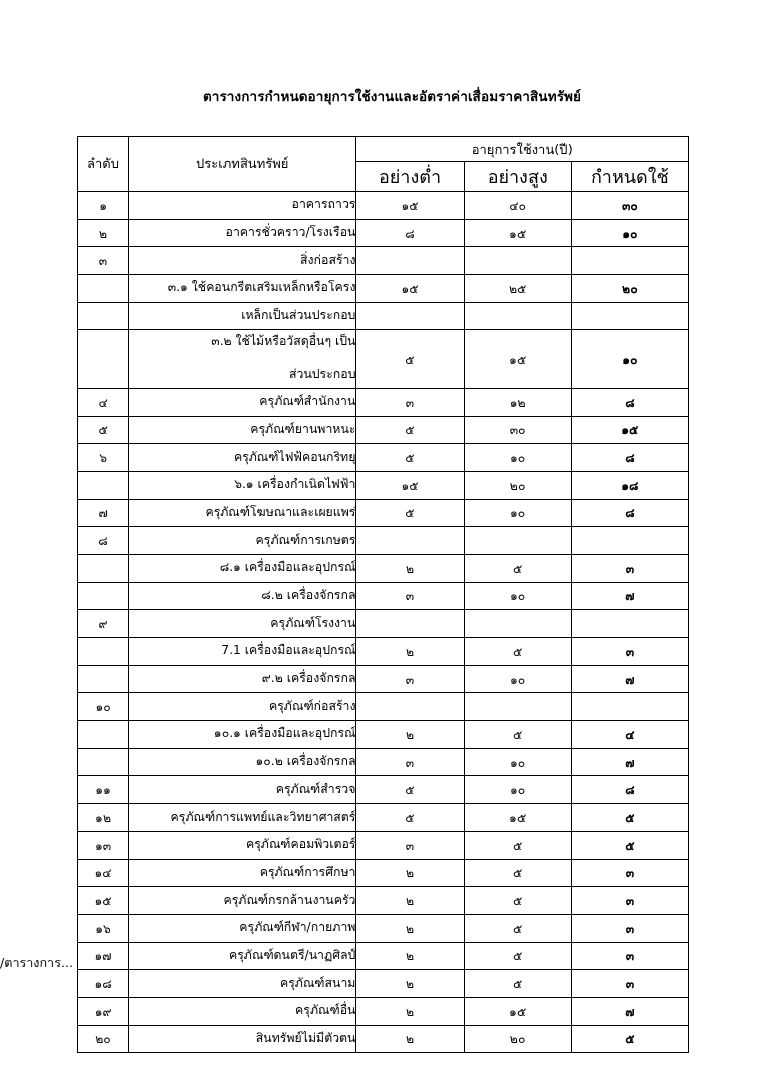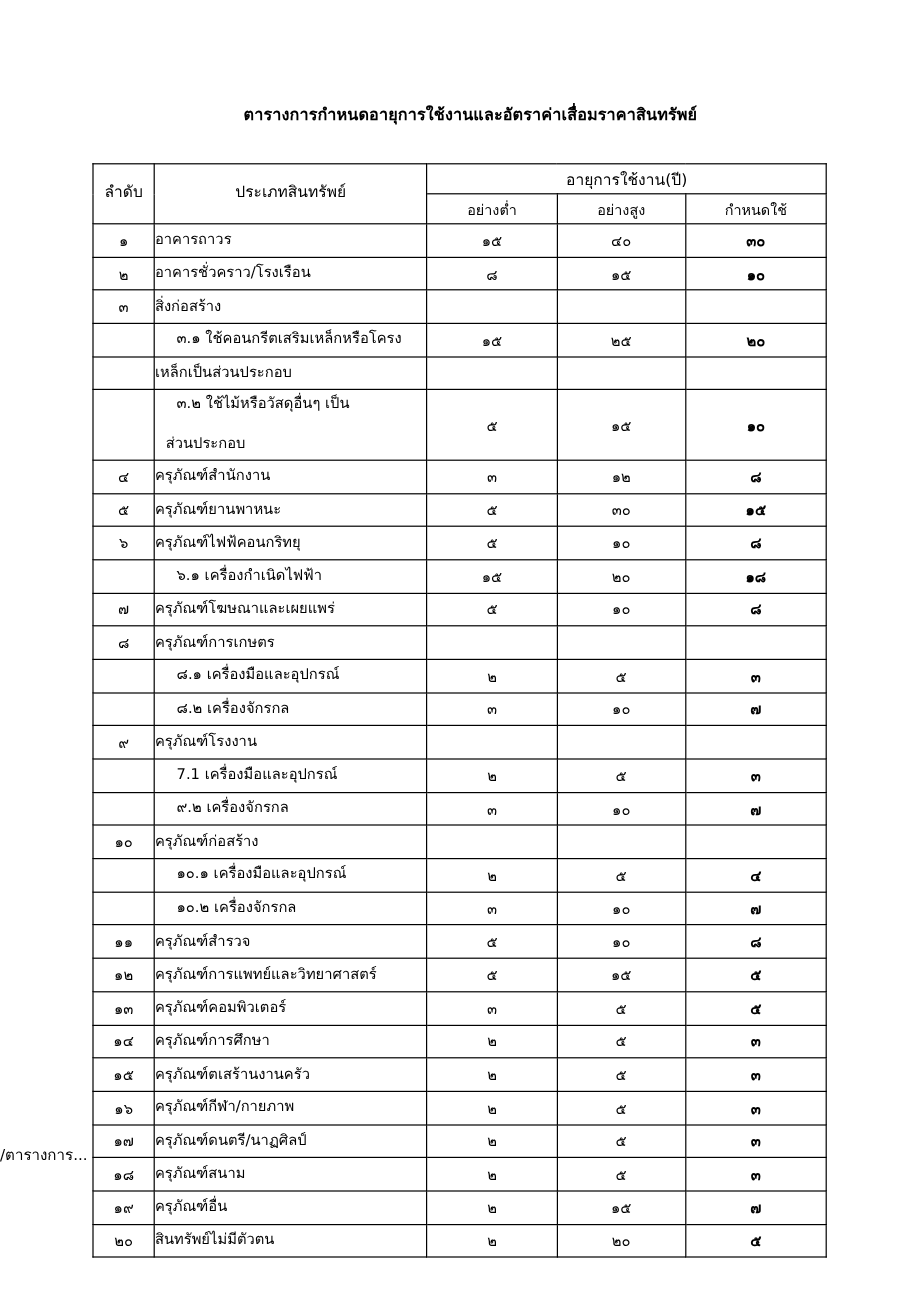--- a/index.html
+++ b/index.html
@@ -76,35 +76,35 @@
     padding: 3px 2px;
   }
   .th-group {
     text-align: center;
     font-size: 13px;
     padding: 4px 2px 3px 2px;
     height: 24px;
   }
   .th-sub {
     text-align: center;
-    font-size: 12px;
+    font-size: 18px;
     padding: 3px 2px 4px 2px;
     height: 24px;
     margin-top: 28px;
   }
 
   
   .cell-order {
     text-align: center;
     height: 26.7px;
     padding: 1px 2px 3px 2px;
     font-size: 12.3px;
   }
   .cell-type {
-    text-align: left;
+    text-align: right;
     padding: 1px 4px 3px 9px;
     height: 26.7px;
     font-size: 12.3px;
     line-height: 1.45;
   }
   .cell-type.sub {
     padding-left: 18px;
   }
   .cell-type.twoline {
     padding-top: 2px;
@@ -330,21 +330,21 @@
           </tr>
           <tr>
             <td class="cell-order">๑๔</td>
             <td class="cell-type">ครุภัณฑ์การศึกษา</td>
             <td class="cell-num">๒</td>
             <td class="cell-num">๕</td>
             <td class="cell-num bold">๓</td>
           </tr>
           <tr>
             <td class="cell-order">๑๕</td>
-            <td class="cell-type">ครุภัณฑ์ตเสร้านงานครัว</td>
+            <td class="cell-type">ครุภัณฑ์กรกล้านงานครัว</td>
             <td class="cell-num">๒</td>
             <td class="cell-num">๕</td>
             <td class="cell-num bold">๓</td>
           </tr>
           <tr>
             <td class="cell-order">๑๖</td>
             <td class="cell-type">ครุภัณฑ์กีฬา/กายภาพ</td>
             <td class="cell-num">๒</td>
             <td class="cell-num">๕</td>
             <td class="cell-num bold">๓</td>

